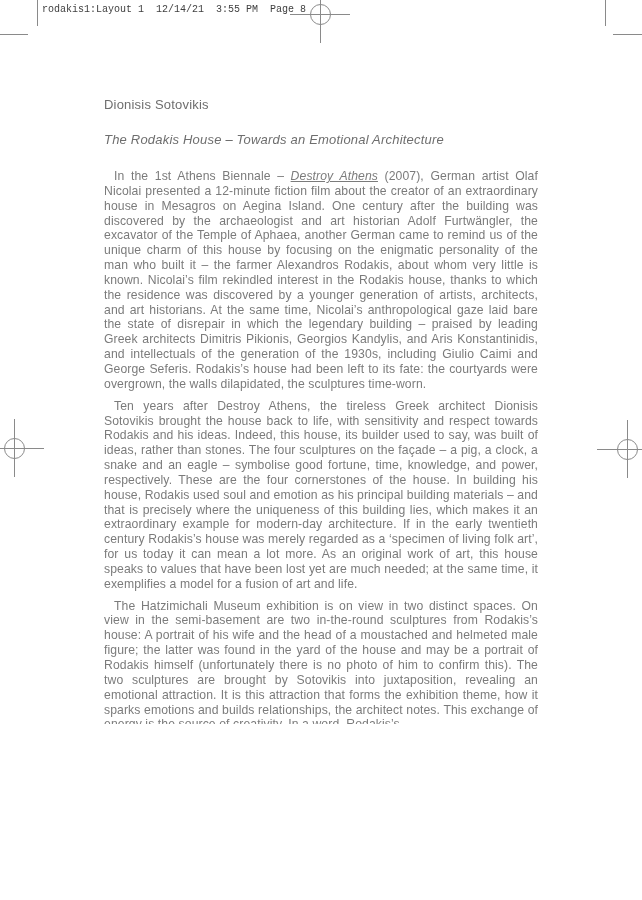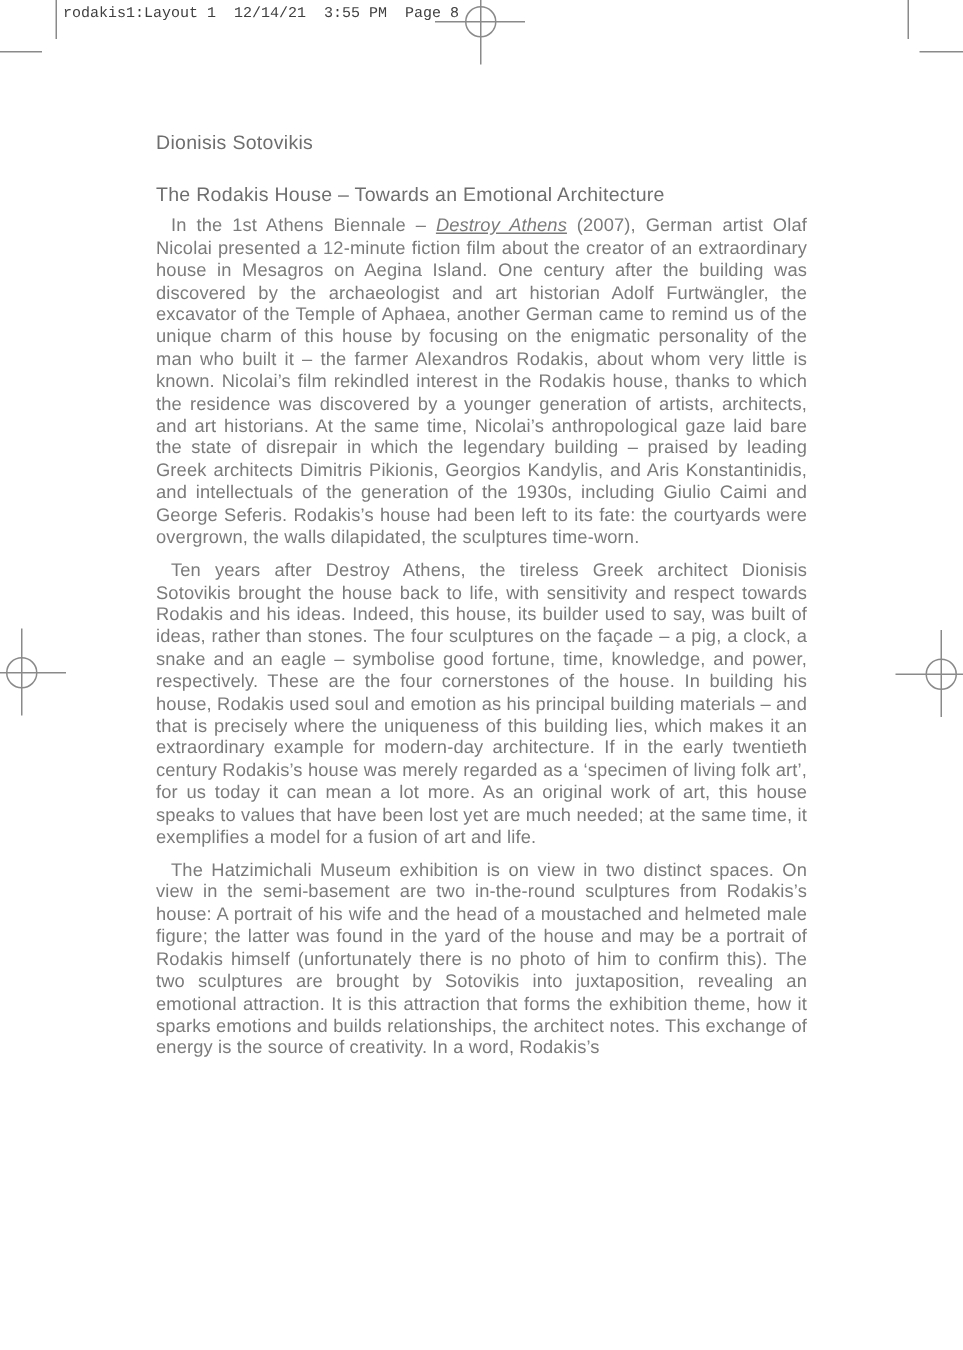--- a/index.html
+++ b/index.html
@@ -23,32 +23,32 @@
   .reg { position:absolute; width:0; height:0; }
   .reg .h { position:absolute; left:-30px; top:-0.5px; width:60px; height:1px; background:var(--mark, #8a8a8a); }
   .reg .v { position:absolute; top:-29px; left:-0.5px; width:1px; height:58px; background:var(--mark, #8a8a8a); }
   .reg .c {
     position:absolute; left:-10.5px; top:-10.5px; width:21px; height:21px;
     border:1.3px solid var(--mark, #8a8a8a); border-radius:50%; box-sizing:border-box;
     background:transparent;
   }
   
   .content {
-    position:absolute; left:104px; top:87px; width:434px;
+    position:absolute; left:104px; top:97px; width:434px;
     color:var(--body-text, #7b7b7b);
   }
   .author {
     font-size:13px; line-height:15px; letter-spacing:0.2px;
     color:var(--heading-text, #6e6e6e);
     margin:0 0 20px 0;
   }
   .title {
-    font-size:13px; line-height:15px; letter-spacing:0.2px;
+    font-style:italic; font-size:13px; line-height:15px; letter-spacing:0.2px;
     color:var(--heading-text, #6e6e6e);
-    margin:0 0 6px 0;
+    margin:0 0 22px 0;
   }
   .content p {
     margin:0 0 7px 0;
     font-size:12.2px; line-height:14.85px;
     text-align:justify; text-indent:10px;
     letter-spacing:0.1px;
   }
   .content p em { font-style:italic;text-decoration:underline; }
   
   .folio {

